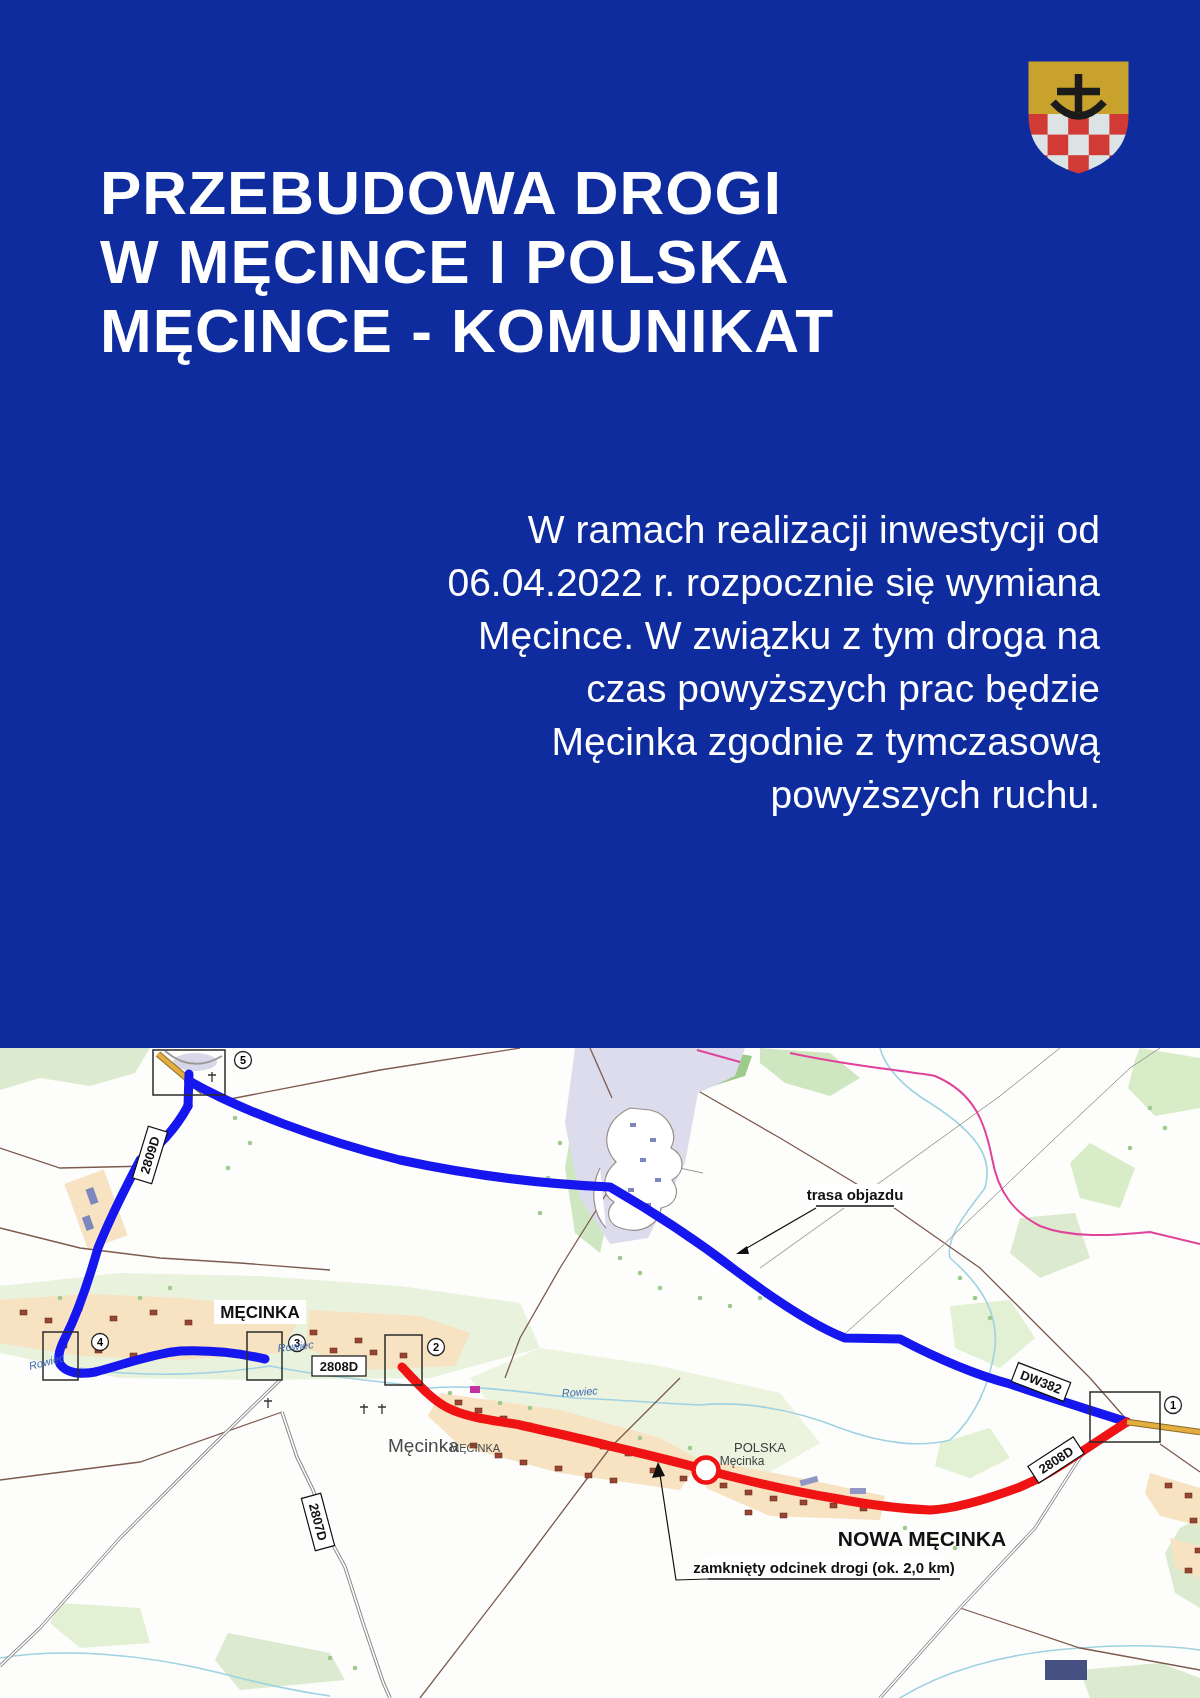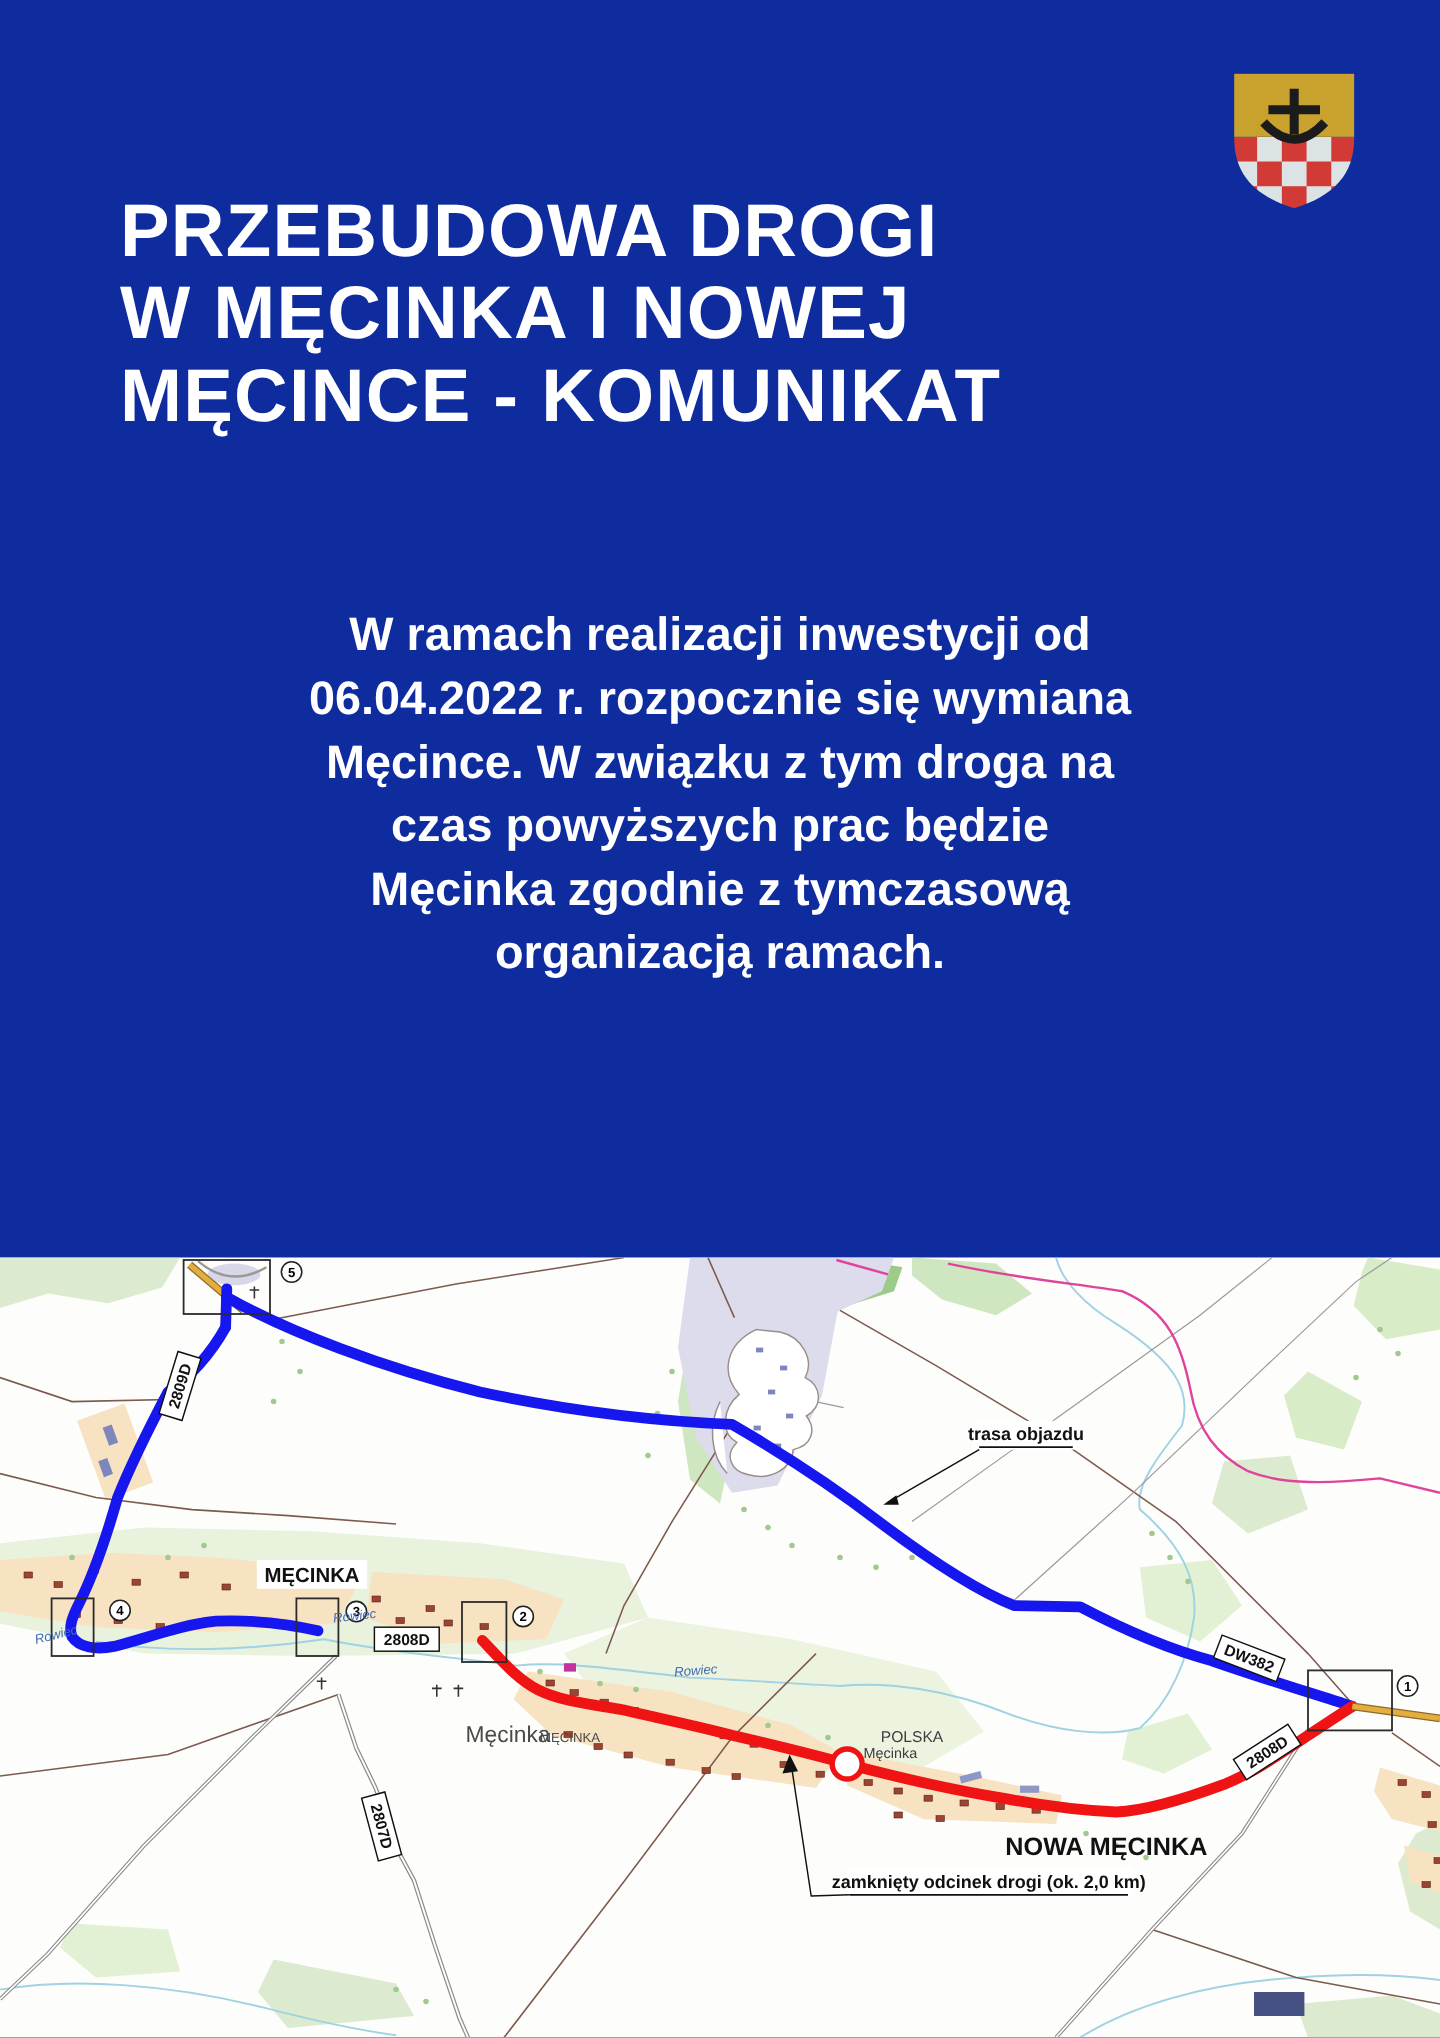--- a/index.html
+++ b/index.html
@@ -7,22 +7,22 @@
     --detour-blue:#1616ef; --closed-red:#ef1313;
     --crest-gold:#c8a22c; --crest-red:#d23a35; --crest-silver:#dce3e4;
     --map-paper:#fdfdfb;
   }
   html,body{margin:0;padding:0;}
   .page{position:relative;width:1200px;height:1698px;background:var(--background-blue);
         font-family:"Liberation Sans",sans-serif;overflow:hidden;}
   .crest{position:absolute;left:1027px;top:60px;width:103px;height:115px;}
   .title{position:absolute;left:100px;top:158px;width:860px;color:var(--text-white);
          font-size:62px;font-weight:800;line-height:69px;letter-spacing:1px;}
-  .paragraph{position:absolute;left:100px;top:503px;width:1000px;text-align:center;
-         color:var(--text-white);font-size:39px;font-weight:700;line-height:53px;}
+  .paragraph{position:absolute;left:100px;top:503px;width:1000px;text-align:right;
+         color:var(--text-white);font-size:39px;font-weight:400;line-height:53px;}
   .map-wrap{position:absolute;left:0;top:1048px;width:1200px;height:650px;background:var(--map-paper);}
   svg text{font-family:"Liberation Sans",sans-serif;}
 </style>
 </head>
 <body>
 
 <div class="page">
 
   <svg class="crest" viewBox="0 0 103 115">
     <defs>
@@ -41,31 +41,31 @@
       <g stroke="#1b1b1b" stroke-width="7.5" fill="none">
         <path d="M51.5,14 V52"></path>
         <path d="M30,31.5 H73"></path>
         <path d="M26,42 Q51.5,70 77,42"></path>
       </g>
     </g>
   </svg>
 
   <div class="title">
       <div>PRZEBUDOWA DROGI</div>
-      <div>W MĘCINKA I NOWEJ</div>
+      <div>W MĘCINCE I POLSKA</div>
       <div>MĘCINCE - KOMUNIKAT</div>
     </div>
 
   <div class="paragraph">
       <div>W ramach realizacji inwestycji od</div>
       <div>06.04.2022 r. rozpocznie się wymiana</div>
       <div>Męcince. W związku z tym droga na</div>
       <div>czas powyższych prac będzie</div>
       <div>Męcinka zgodnie z tymczasową</div>
-      <div>organizacją ramach.</div>
+      <div>powyższych ruchu.</div>
     </div>
 
   <div class="map-wrap">
   <svg width="1200" height="650" viewBox="0 0 1200 650">
 
     <rect x="0" y="0" width="1200" height="650" style="fill:var(--map-paper)"></rect>
 
     <g>
       <polygon points="0,0 150,0 135,25 90,38 40,30 0,42" fill="#dcebcf"></polygon>
       <polygon points="0,238 120,225 260,228 400,238 520,255 540,300 430,330 260,332 120,330 0,305" fill="#e9f2dd"></polygon>

